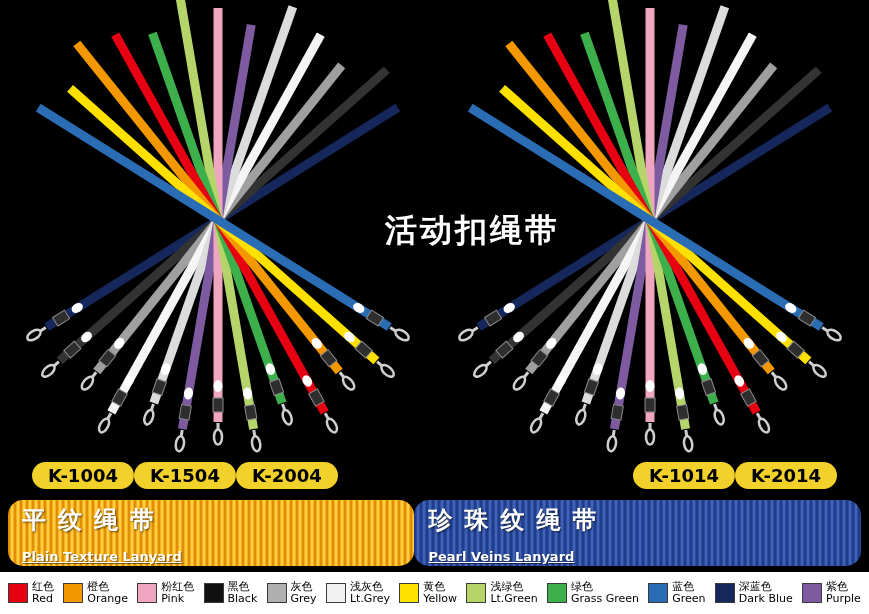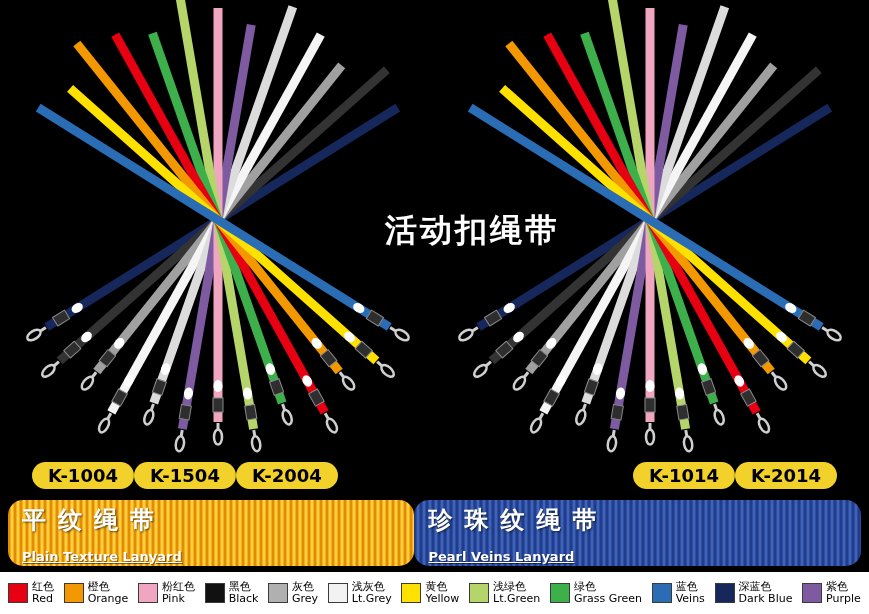--- a/index.html
+++ b/index.html
@@ -283,21 +283,21 @@
       <span class="chip" style="background: rgb(62, 176, 75);"></span>
       <span class="names">
         <div class="cn">绿色</div>
         <div class="en">Grass Green</div>
       </span>
     </div>
     <div class="swatch">
       <span class="chip" style="background: rgb(42, 109, 181);"></span>
       <span class="names">
         <div class="cn">蓝色</div>
-        <div class="en">Veins</div>
+        <div class="en">Green</div>
       </span>
     </div>
     <div class="swatch">
       <span class="chip" style="background: rgb(22, 39, 92);"></span>
       <span class="names">
         <div class="cn">深蓝色</div>
         <div class="en">Dark Blue</div>
       </span>
     </div>
     <div class="swatch">

